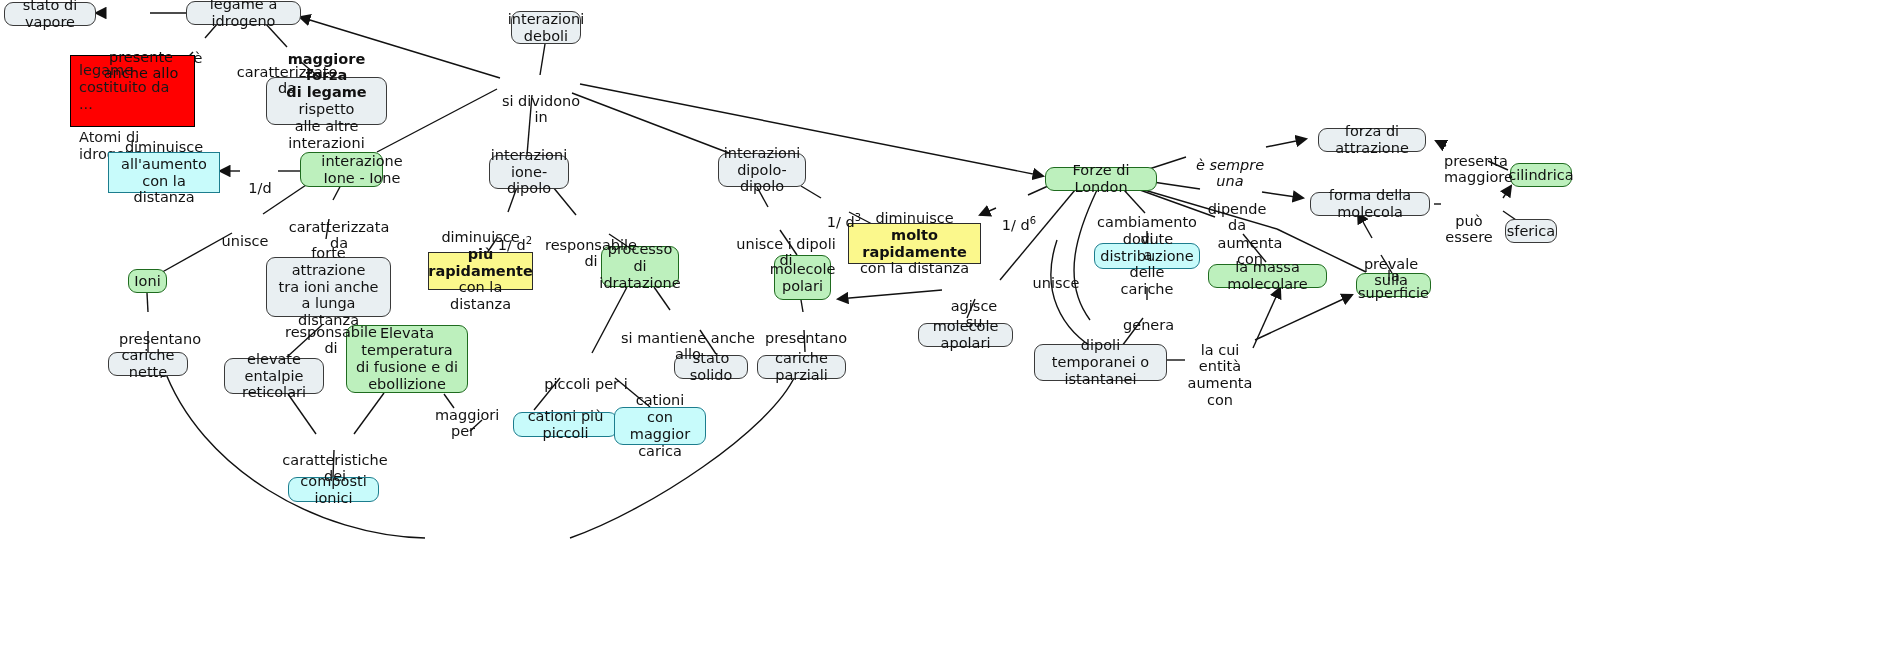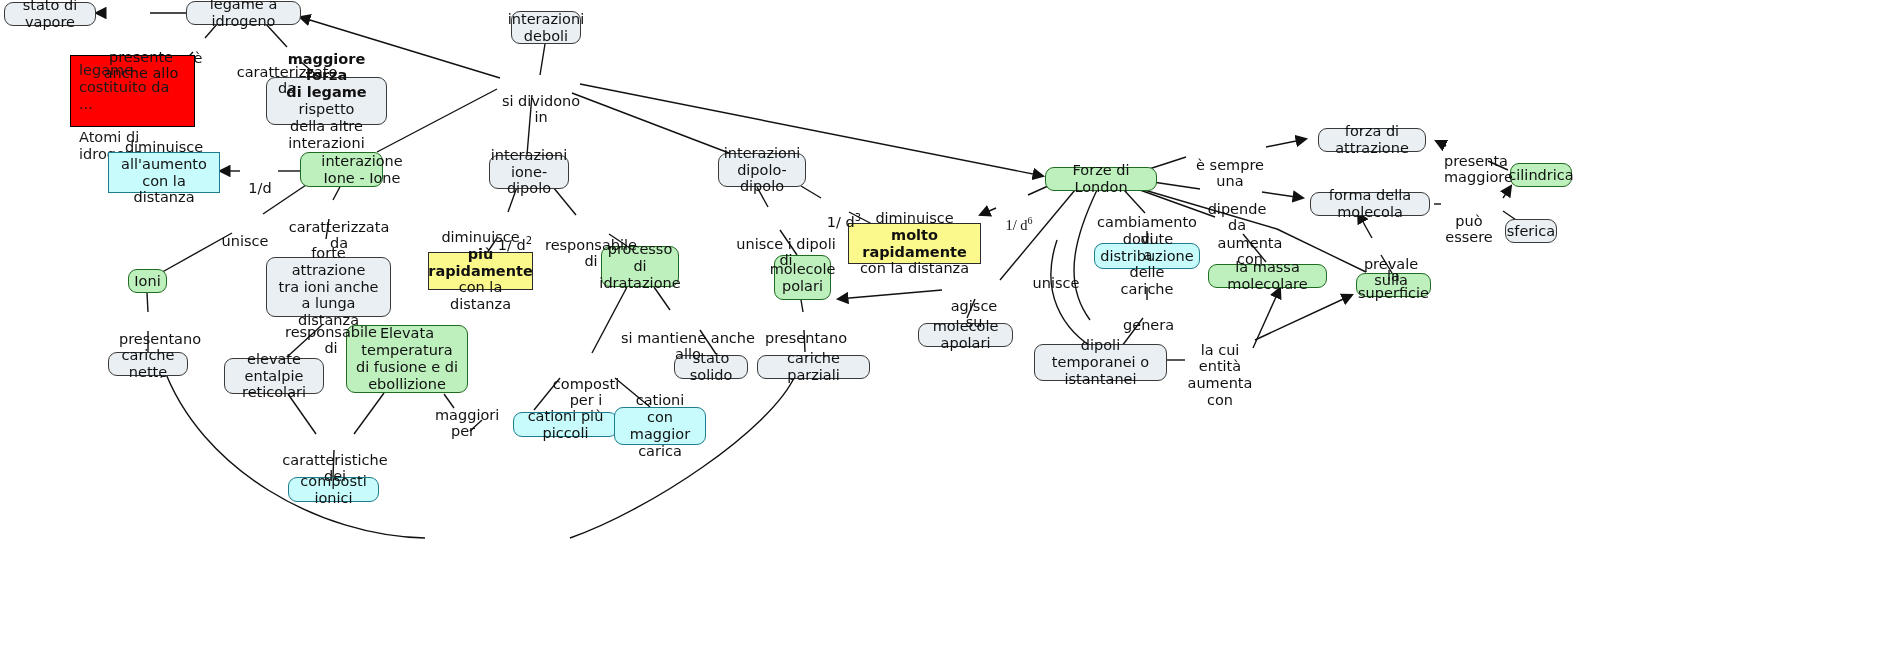--- a/index.html
+++ b/index.html
@@ -206,21 +206,21 @@
     <span>legame a idrogeno</span>
   </div>
 
   <div class="node red" style="left:70px; top:55px; width:125px; height:72px; color:#1a1a1a;">
     <span class="inner">legame costituito da ...
 
 Atomi di idrogeno</span>
   </div>
 
   <div class="node grey" style="left:266px; top:77px; width:121px; height:48px;">
-    <span><b>maggiore forza</b><br><b>di legame</b><span> rispetto</span><br><span>della altre interazioni</span></span>
+    <span><b>maggiore forza</b><br><b>di legame</b><span> rispetto</span><br><span>alle altre interazioni</span></span>
   </div>
 
   <div class="node grey" style="left:511px; top:11px; width:70px; height:33px;">
     <span>interazioni
 deboli</span>
   </div>
 
   <div class="node cyan" style="left:108px; top:152px; width:112px; height:41px; border-radius:0;">
     <span>diminuisce
 all'aumento con la
@@ -320,21 +320,21 @@
   <div class="node green" style="left:346px; top:325px; width:122px; height:68px;">
     <span>Elevata temperatura
 di fusione e di
 ebollizione</span>
   </div>
 
   <div class="node grey" style="left:674px; top:355px; width:74px; height:24px;">
     <span>stato solido</span>
   </div>
 
-  <div class="node grey" style="left:757px; top:355px; width:113px; height:24px;">
+  <div class="node grey" style="left:757px; top:355px; width:89px; height:24px;">
     <span>cariche parziali</span>
   </div>
 
   <div class="node grey" style="left:1034px; top:344px; width:133px; height:37px;">
     <span>dipoli
 temporanei o istantanei</span>
   </div>
 
   <div class="node cyan" style="left:481px; top:412px; width:105px; height:25px;margin-left:32px;">
     <span>cationi più piccoli</span>
@@ -387,25 +387,25 @@
   </div>
 
   <div class="linklabel" style="left:731px; top:219px; width:110px;">
     <span>unisce i dipoli di</span>
   </div>
 
   <div class="linklabel" style="left:822px; top:195px; width:44px;">
     <span>1/ d</span><span class="sup">3</span>
   </div>
 
-  <div class="linklabel" style="left:997px; top:198px; width:44px;font-family:Liberation Serif, serif;">
+  <div class="linklabel" style="left:997px; top:198px; width:44px;">
     <span>1/ d</span><span class="sup">6</span>
   </div>
 
-  <div class="linklabel" style="left:1187px; top:140px; width:86px;">
+  <div class="linklabel" style="left:1187px; top:140px; width:86px;font-style:italic;">
     <span>è sempre una</span>
   </div>
 
   <div class="linklabel" style="left:1444px; top:136px; width:62px;">
     <span>presenta
 maggiore</span>
   </div>
 
   <div class="linklabel" style="left:1201px; top:184px; width:72px;">
     <span>dipende da</span>
@@ -459,21 +459,21 @@
   <div class="linklabel" style="left:765px; top:313px; width:76px;">
     <span>presentano</span>
   </div>
 
   <div class="linklabel" style="left:435px; top:390px; width:56px;">
     <span>maggiori
 per</span>
   </div>
 
   <div class="linklabel" style="left:541px; top:359px; width:90px;">
-    <span>composti per i</span>
+    <span>piccoli per i</span>
   </div>
 
   <div class="linklabel" style="left:280px; top:435px; width:110px;">
     <span>caratteristiche dei</span>
   </div>
 
 
 </div>
 
 </body></html>

